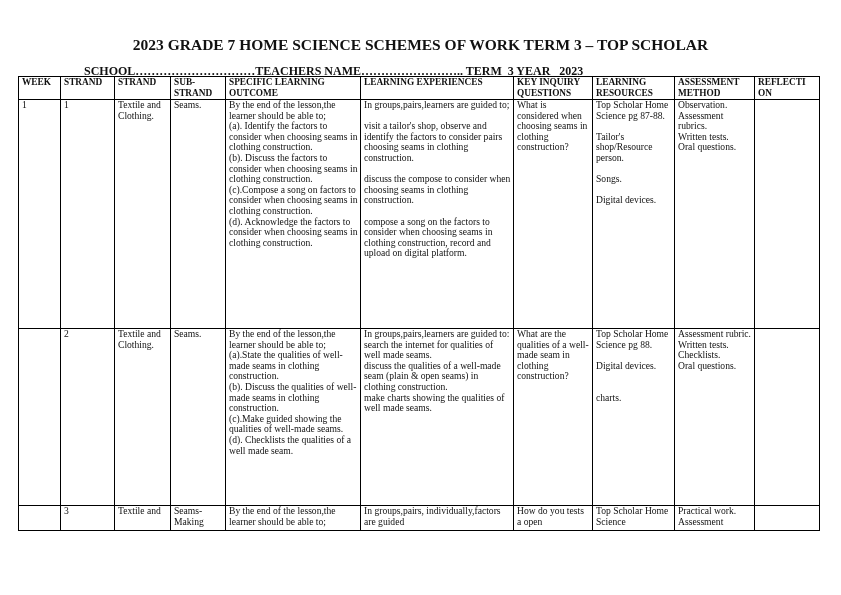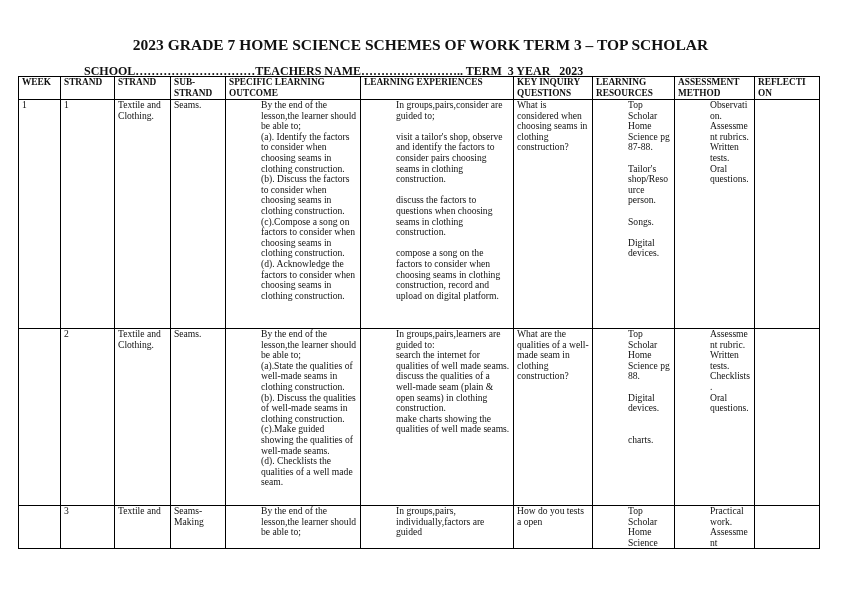--- a/index.html
+++ b/index.html
@@ -51,21 +51,21 @@
       padding: 0 2px 0 3px;
       overflow: hidden;
       word-wrap: break-word;
     }
     table.scheme th {
       font-weight: bold;
       font-size: 9.3px;
       line-height: 10.6px;
       height: 22px;
     }
-    .cell-line { display: block; margin-left: 32px; }
+    .cell-line { display: block; }
     .gap { display: block; height: 10.6px; }
     .row1 td { height: 228px; }
     .row2 td { height: 176px; }
     .row3 td { height: 24px; }
   </style>
 </head>
 <body>
 
 <div class="title">2023 GRADE 7 HOME SCIENCE SCHEMES OF WORK TERM 3 – TOP SCHOLAR</div>
 <div class="subtitle">SCHOOL…………………………TEACHERS NAME…………………….. TERM  3 YEAR   2023</div>
@@ -105,25 +105,25 @@
         <td>Textile and Clothing.</td>
         <td>Seams.</td>
         <td>
           <span class="cell-line">By the end of the lesson,the learner should be able to;</span>
           <span class="cell-line">(a). Identify the factors to consider when choosing seams in clothing construction.</span>
           <span class="cell-line">(b). Discuss the factors to consider when choosing seams in clothing construction.</span>
           <span class="cell-line">(c).Compose a song on factors to consider when choosing seams in clothing construction.</span>
           <span class="cell-line">(d). Acknowledge the factors to consider when choosing seams in clothing construction.</span>
         </td>
         <td>
-          <span class="cell-line">In groups,pairs,consider are guided to;</span>
+          <span class="cell-line">In groups,pairs,learners are guided to;</span>
           <span class="gap"></span>
           <span class="cell-line">visit a tailor's shop, observe and identify the factors to consider pairs choosing seams in clothing construction.</span>
           <span class="gap"></span>
-          <span class="cell-line">discuss the factors to questions when choosing seams in clothing construction.</span>
+          <span class="cell-line">discuss the compose to consider when choosing seams in clothing construction.</span>
           <span class="gap"></span>
           <span class="cell-line">compose a song on the factors to consider when choosing seams in clothing construction, record and upload on digital platform.</span>
         </td>
         <td>What is considered when choosing seams in clothing construction?</td>
         <td>
           <span class="cell-line">Top Scholar Home Science pg 87-88.</span>
           <span class="gap"></span>
           <span class="cell-line">Tailor's shop/Resource person.</span>
           <span class="gap"></span>
           <span class="cell-line">Songs.</span>

